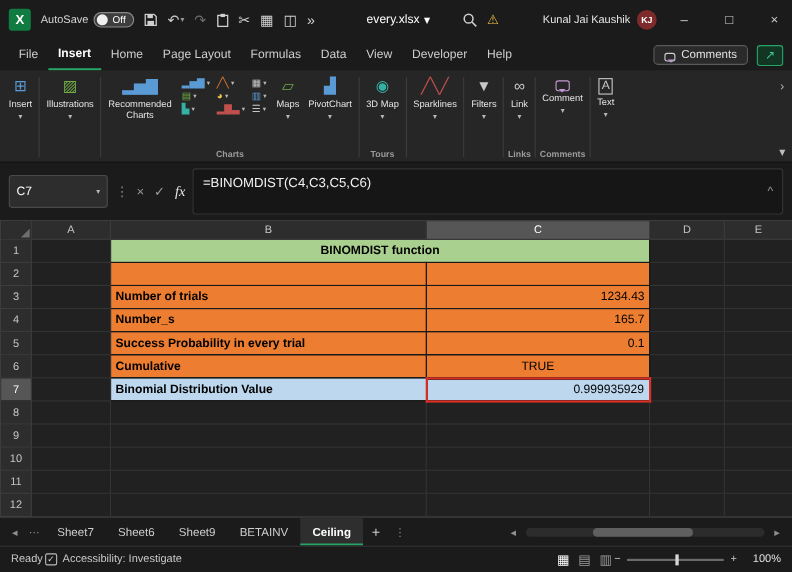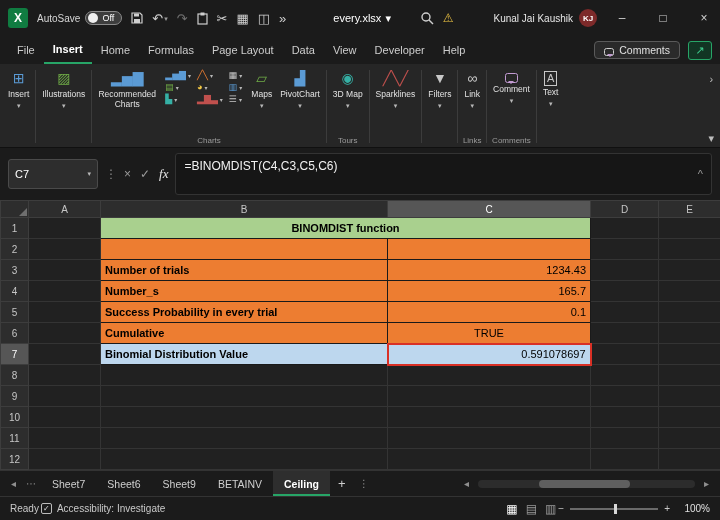--- a/index.html
+++ b/index.html
@@ -26,21 +26,21 @@
   .tabrow { position: absolute; top: 36px; left: 0; right: 0; height: 28px; background: #1b1b1b; display: flex; align-items: stretch; padding: 0 8px; }
   .tab { padding: 0 9px; font-size: 11px; color: #cdcdcd; display: flex; align-items: center; }
   .tab.active { color: #fff; border-bottom: 2px solid #27a567; font-weight: bold; }
   .comments-pill { margin-left: auto; align-self: center; border: 1px solid #5a5a5a; border-radius: 4px; padding: 2px 9px; font-size: 10.5px; color: #e0e0e0; display: flex; align-items: center; gap: 5px; background: #2a2a2a; }
   .share-sq { align-self: center; margin-left: 8px; width: 24px; height: 19px; border: 1px solid #27a567; border-radius: 3px; background: #123524; color: #3fce8e; font-size: 11px; display: flex; align-items: center; justify-content: center; }
 
   
   .ribbon { position: absolute; top: 64px; left: 0; right: 0; height: 84px; background: #262626; border-bottom: 1px solid #101010; display: flex; align-items: stretch; padding: 3px 2px 0 4px; }
   .rgroup { display: flex; flex-direction: column; }
   .rbody { display: flex; flex: 1; align-items: flex-start; }
-  .rglabel { height: 13px; font-size: 8px; color: #9b9b9b; text-align: center; display: flex; align-items: center; justify-content: center; gap: 3px; }
+  .rglabel { height: 13px; font-size: 8px; color: #9b9b9b; text-align: center; display: flex; align-items: center; justify-content: center; gap: 3px; font-weight: bold; }
   .gdiv { width: 1px; background: #3c3c3c; margin: 3px 2px 4px; }
   .rbtn { display: flex; flex-direction: column; align-items: center; padding: 2px 4px; gap: 2px; }
   .ric { height: 19px; font-size: 14px; line-height: 19px; }
   .rlabel { font-size: 8.5px; color: #e3e3e3; text-align: center; line-height: 1.15; max-width: 58px; }
   .carat { font-size: 7px; color: #b8b8b8; }
   .ic-blue { color: #5b9bd5; } .ic-orange { color: #ed7d31; } .ic-green { color: #70ad47; }
   .ic-gray { color: #c8c8c8; } .ic-gold { color: #f2c744; } .ic-red { color: #c0504d; }
   .ic-teal { color: #35b0a5; }
   .chartgrid { display: grid; grid-template-columns: repeat(3, auto); gap: 3px 6px; padding: 4px 5px 0; }
   .cg { display: flex; align-items: center; gap: 2px; font-size: 9px; line-height: 1; }
@@ -149,22 +149,22 @@
     </div>
     <span class="winbtn">–</span>
     <span class="winbtn">□</span>
     <span class="winbtn">×</span>
   </div>
 
   <div class="tabrow">
     <span class="tab">File</span>
     <span class="tab active">Insert</span>
     <span class="tab">Home</span>
+    <span class="tab">Page Layout</span>
     <span class="tab">Formulas</span>
-    <span class="tab">Page Layout</span>
     <span class="tab">Data</span>
     <span class="tab">View</span>
     <span class="tab">Developer</span>
     <span class="tab">Help</span>
     <div class="comments-pill">
       <span class="bubble" style="width:10px;height:8px;border-color:#cfcfcf;"></span>
       <span>Comments</span>
     </div>
     <span class="share-sq">↗</span>
   </div>
@@ -412,21 +412,21 @@
         <td></td>
         <td class="or lbl">Cumulative</td>
         <td class="or ctr">TRUE</td>
         <td></td>
         <td></td>
       </tr>
       <tr>
         <th class="hl">7</th>
         <td></td>
         <td class="blu lbl">Binomial Distribution Value</td>
-        <td class="blu val redsel">0.591078697</td>
+        <td class="blu val redsel">0.999935929</td>
         <td></td>
         <td></td>
       </tr>
       <tr>
         <th>8</th>
         <td></td>
             <td></td>
             <td></td>
             <td></td>
             <td></td>

